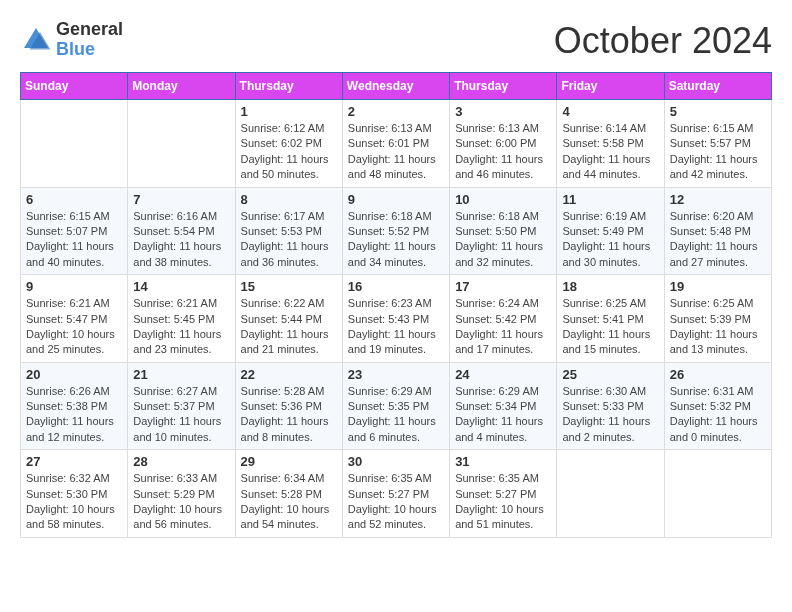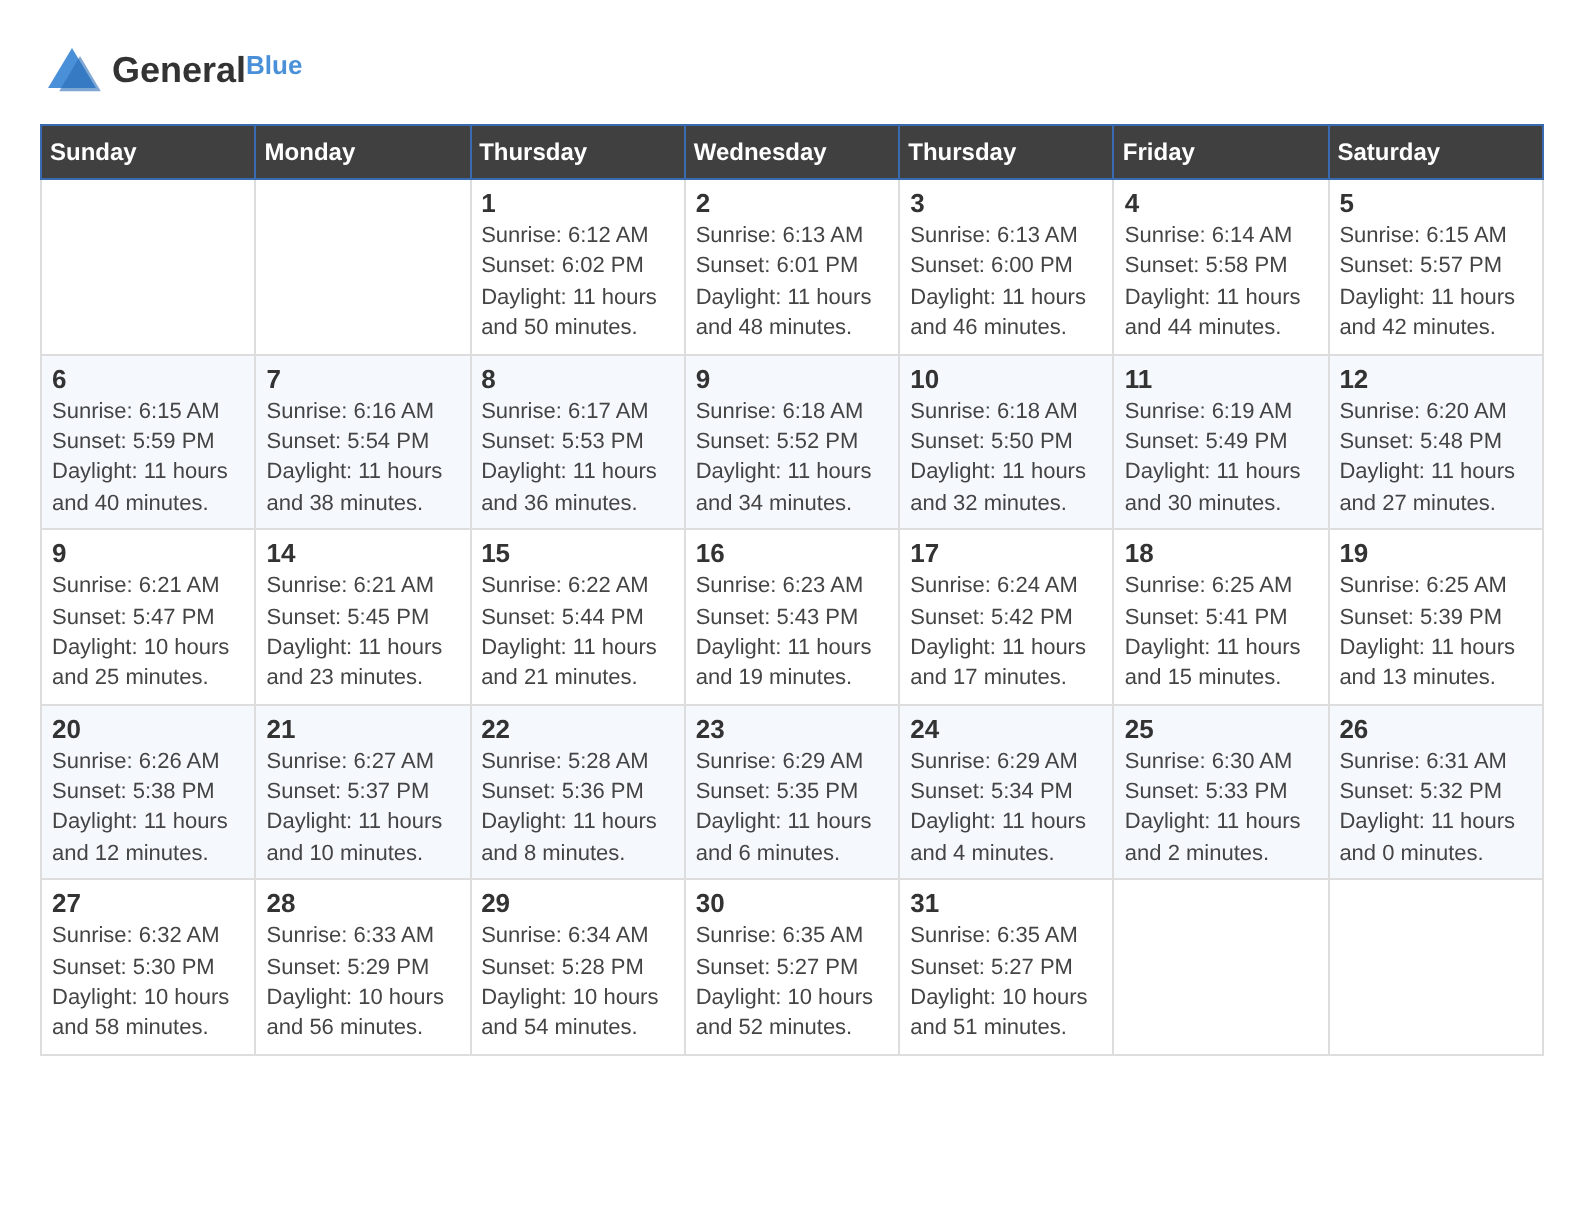--- a/index.html
+++ b/index.html
@@ -16,30 +16,30 @@
       align-items: flex-start;
       margin-bottom: 10px;
     }
     .logo {
       display: flex;
       align-items: center;
       gap: 4px;
     }
     .logo-text {
       display: flex;
-      flex-direction: row;
+      flex-direction: column;
       line-height: 1.1;
     }
     .logo-text span:first-child {
       font-size: 18px;
       font-weight: bold;
       color: #333;
     }
     .logo-text span:last-child {
-      font-size: 13px;
+      font-size: 18px;
       font-weight: bold;
       color: #4a90d9;
     }
     .logo-icon {
       width: 32px;
       height: 32px;
     }
     .title-area {
       text-align: right;
     }
@@ -51,21 +51,21 @@
     .subtitle {
       font-size: 14px;
       color: #555;
     }
     .calendar {
       width: 100%;
       border-collapse: collapse;
       font-size: 11px;
     }
     .calendar th {
-      background: #404040;
+      background: #d946ef;
       color: #fff;
       padding: 6px 4px;
       text-align: left;
       font-size: 12px;
       font-weight: bold;
       border: 1px solid #3a6ab0;
     }
     .calendar td {
       border: 1px solid #ddd;
       vertical-align: top;
@@ -101,20 +101,21 @@
     <svg class="logo-icon" viewBox="0 0 40 40">
       <polygon points="20,5 35,30 5,30" fill="#4a90d9"></polygon>
       <polygon points="25,10 38,32 12,32" fill="#2a6db5" opacity="0.6"></polygon>
     </svg>
     <div class="logo-text">
       <span>General</span>
       <span>Blue</span>
     </div>
   </div>
   <div class="title-area">
+    <div class="month-title">October 2024</div>
   </div>
 </div>
 
 <table class="calendar">
   <thead>
     <tr>
     <th>Sunday</th>
         <th>Monday</th>
         <th>Thursday</th>
         <th>Wednesday</th>
@@ -166,21 +167,21 @@
             <div>Sunset: 5:57 PM</div>
             <div>Daylight: 11 hours and 42 minutes.</div>
           </div>
         </td>
       </tr>
       <tr>
         <td>
           <span class="day-number">6</span>
           <div class="day-info">
             <div>Sunrise: 6:15 AM</div>
-            <div>Sunset: 5:59 PM</div>
+            <div>Sunset: 5:07 PM</div>
             <div>Daylight: 11 hours and 40 minutes.</div>
           </div>
         </td>
         <td>
           <span class="day-number">7</span>
           <div class="day-info">
             <div>Sunrise: 6:16 AM</div>
             <div>Sunset: 5:54 PM</div>
             <div>Daylight: 11 hours and 38 minutes.</div>
           </div>

